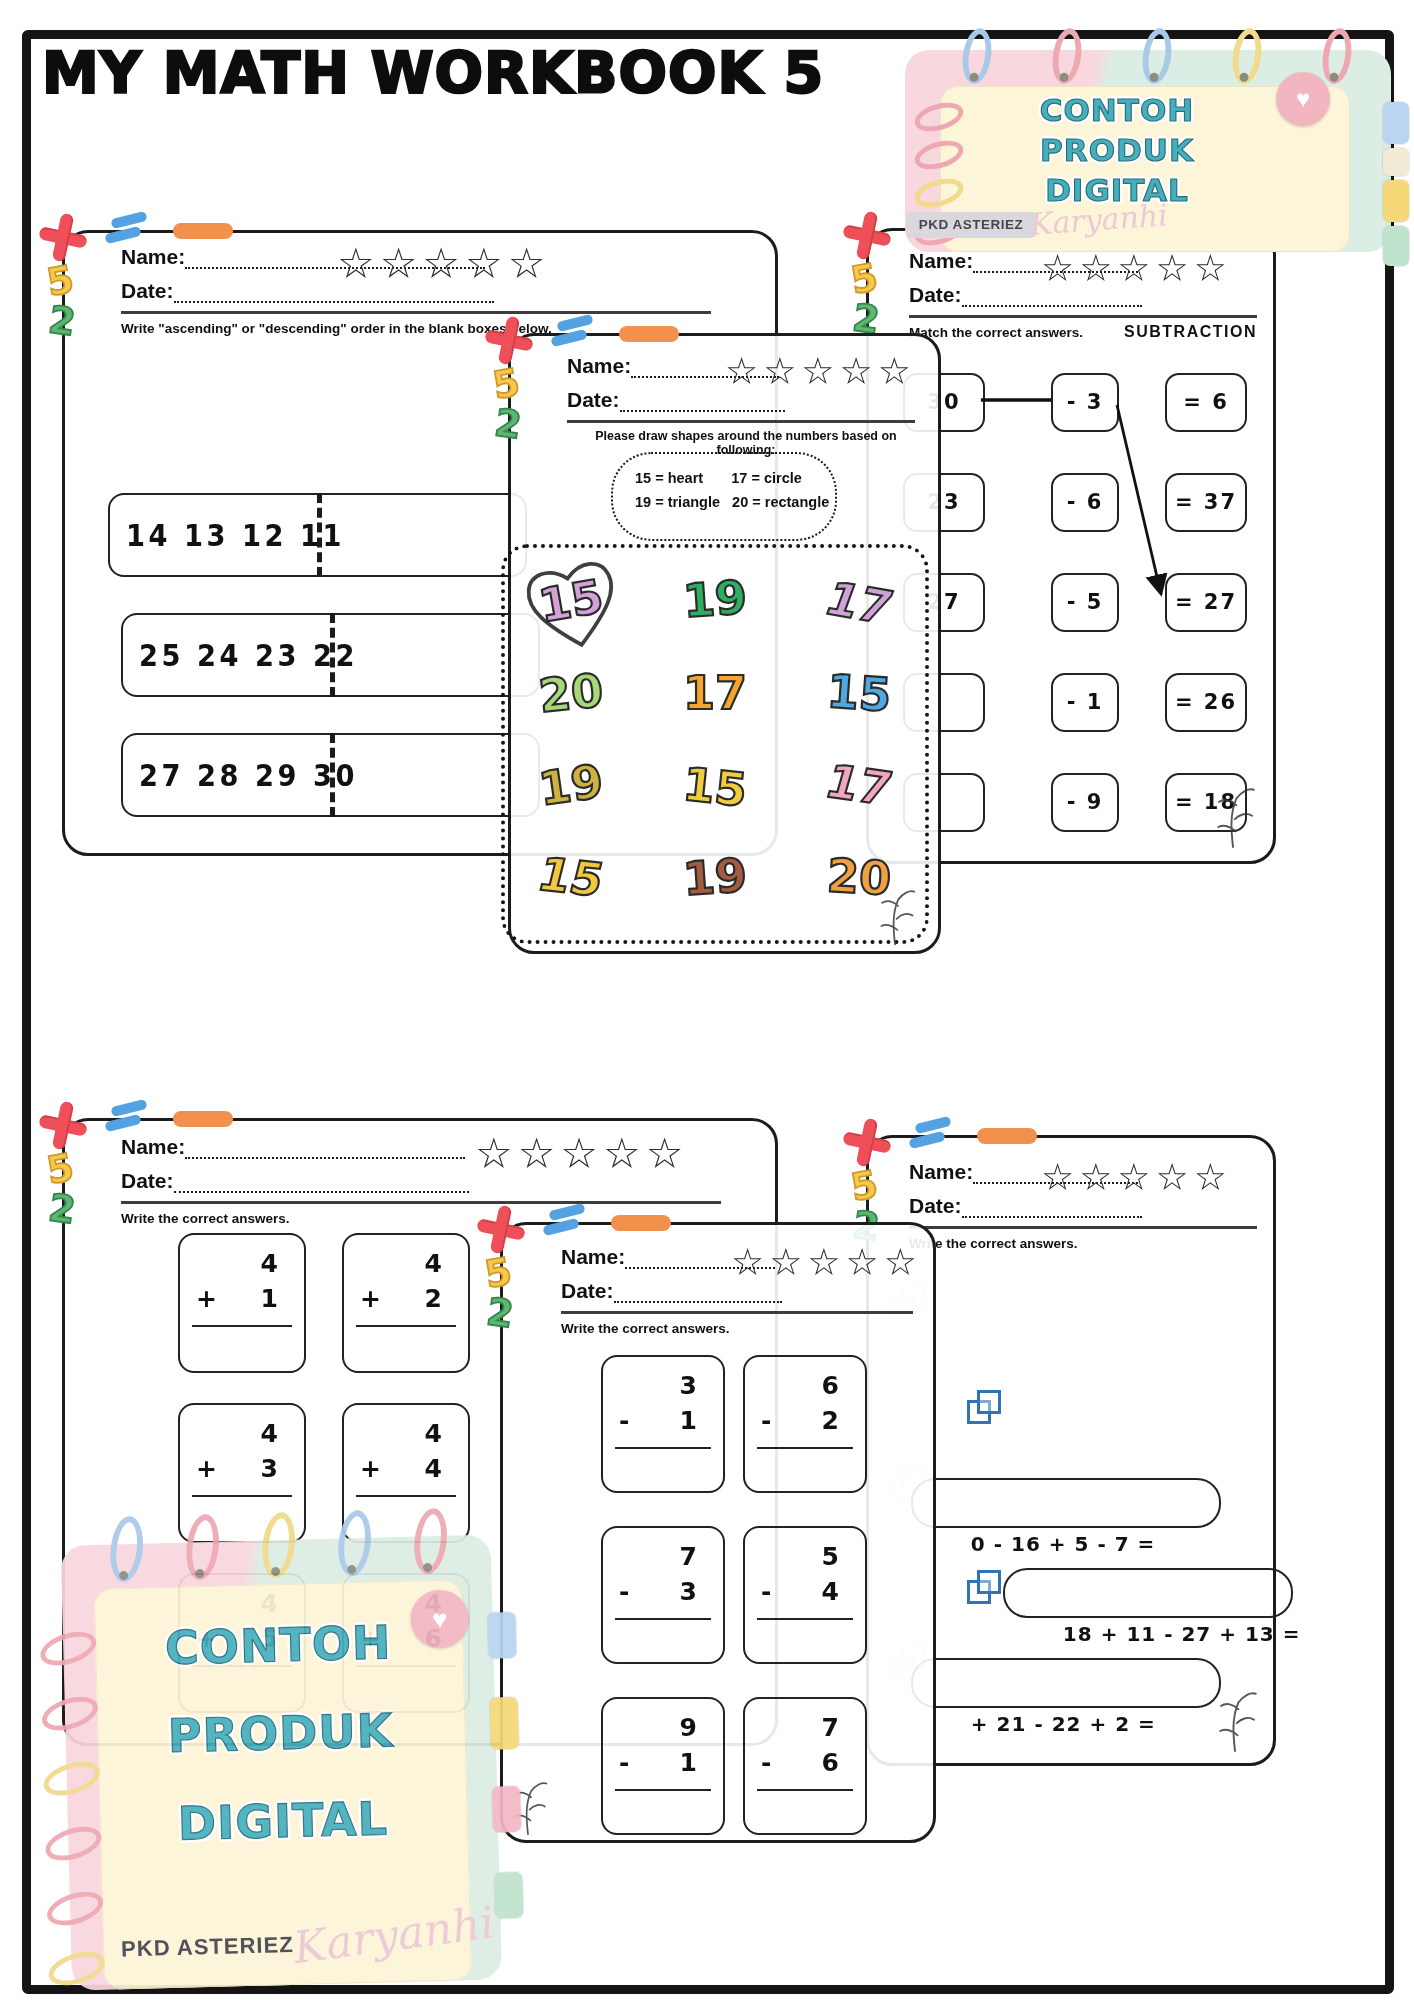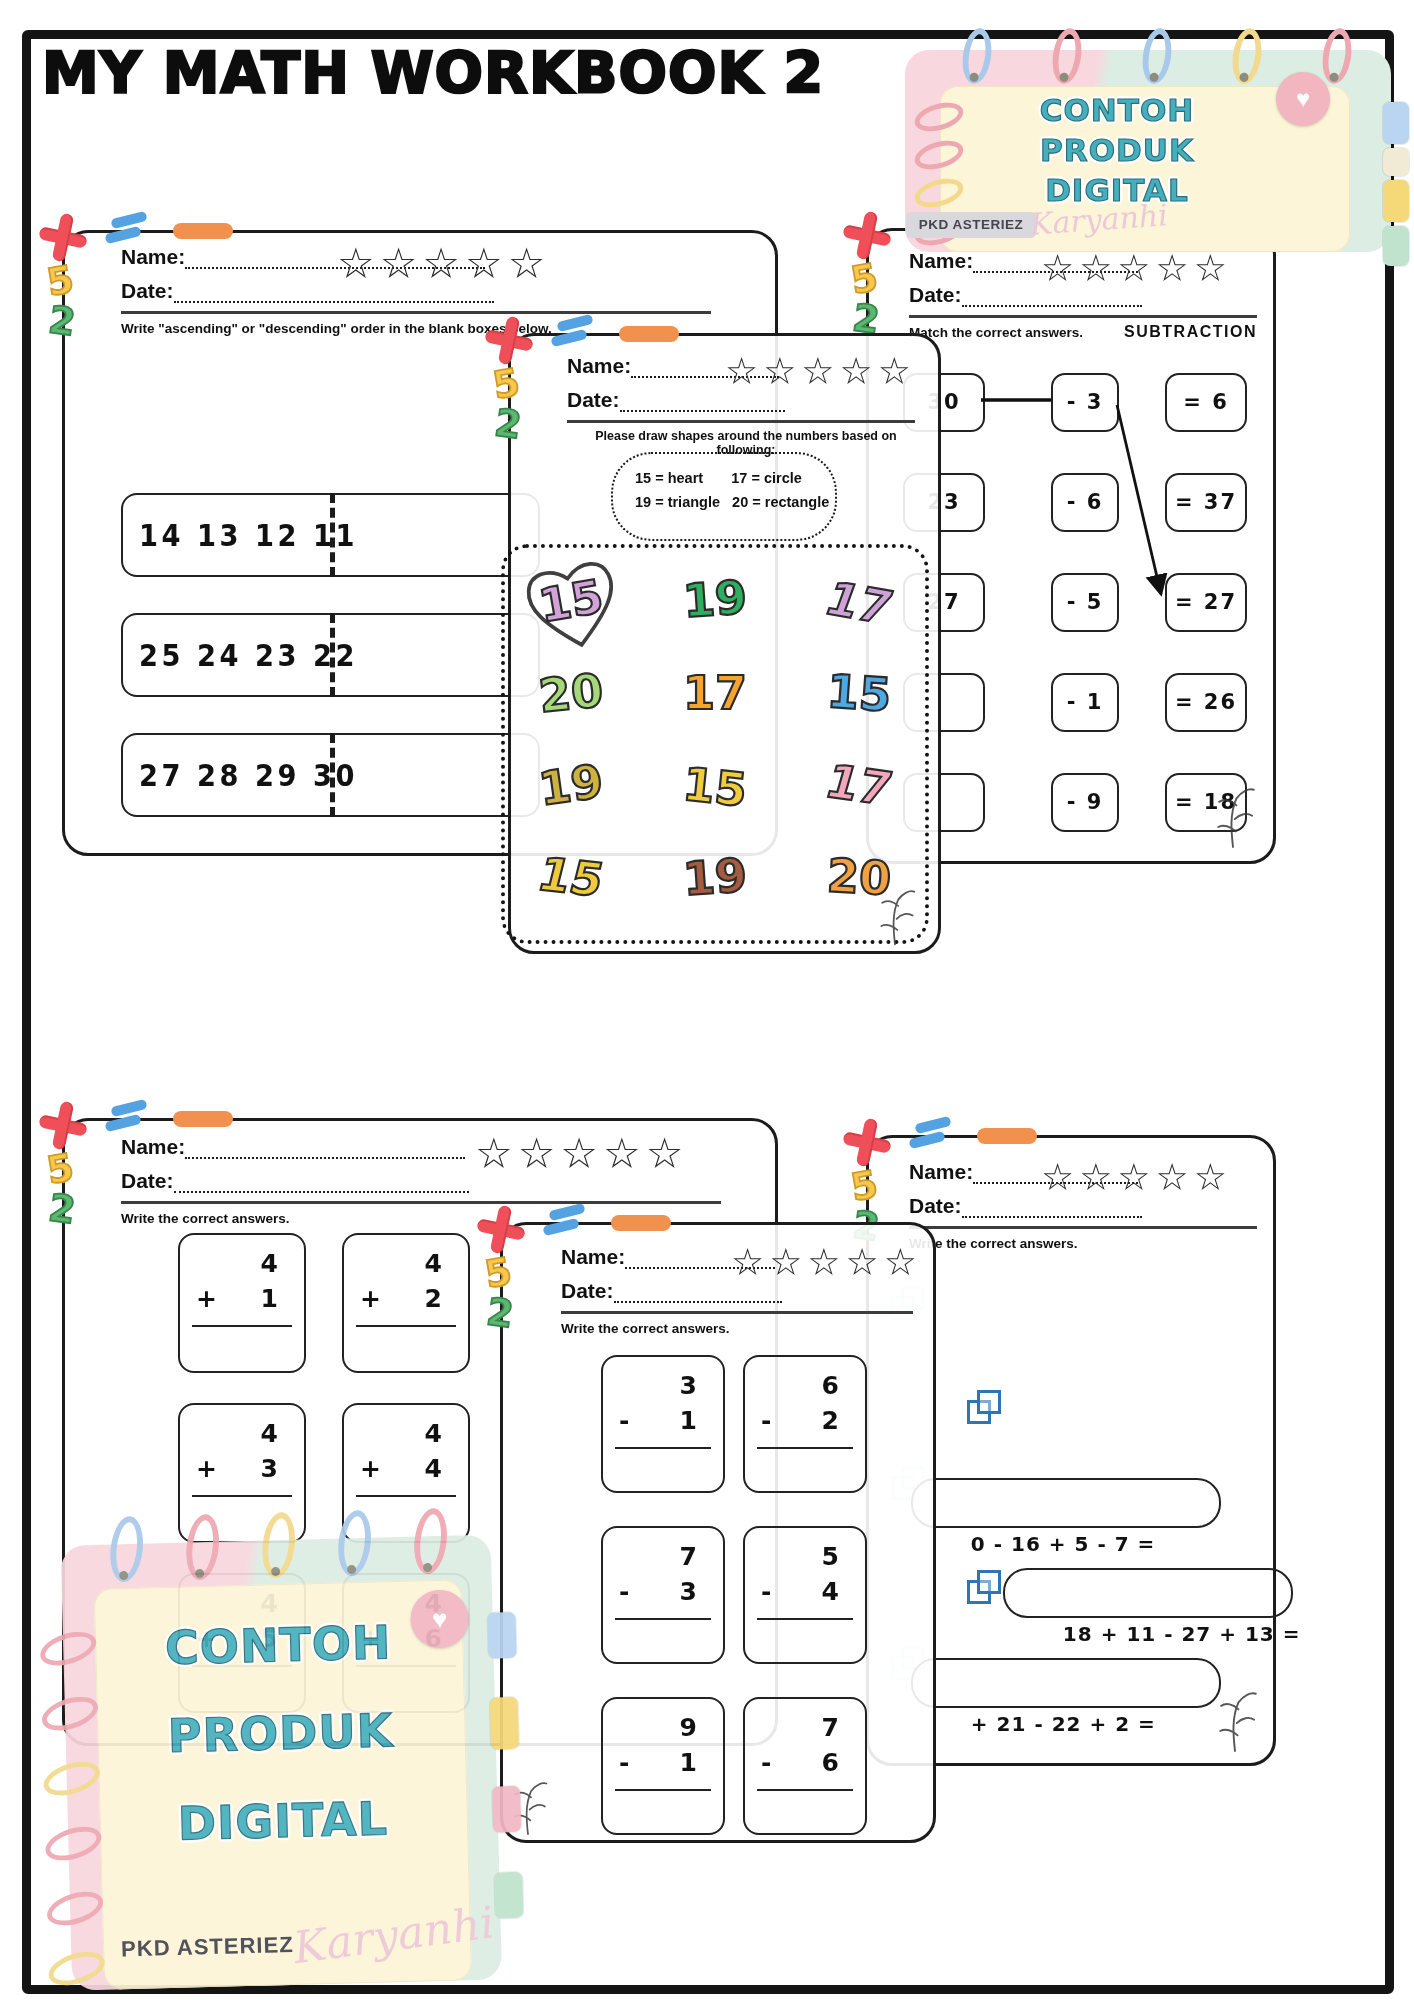--- a/index.html
+++ b/index.html
@@ -96,21 +96,21 @@
   .heartbadge{position:absolute;border-radius:50%;background:#f2b6c1;box-shadow:0 1px 3px rgba(0,0,0,.18);
               display:flex;align-items:center;justify-content:center;color:#fff;}
   .pkd{position:absolute;font-weight:800;color:#45454f;}
   .pkd.pillbg{background:#d9d9dd;border-radius:5px;text-align:center;}
   .sig{position:absolute;font-family:"DejaVu Serif",serif;font-style:italic;color:#ecc9d6;}
 </style>
 </head>
 <body>
 
 <div class="frame"></div>
-<div class="title">MY MATH WORKBOOK 2</div>
+<div class="title">MY MATH WORKBOOK 5</div>
 
 <section class="sheet" style="left:62px;top:230px;width:710px;height:620px;z-index:2;">
   <div class="deco deco-cross" style="left:-28px;top:-22px;width:54px;height:54px;">
     <span class="bar" style="left:2px;top:20px;transform:rotate(12deg);"></span>
     <span class="bar" style="left:2px;top:20px;transform:rotate(102deg);"></span>
   </div>
   <div class="deco deco-five" style="left:-18px;top:26px;">5</div>
   <div class="deco deco-two" style="left:-16px;top:66px;">2</div>
   <div class="deco deco-eq" style="left:46px;top:-18px;width:50px;height:30px;">
     <span class="bar" style="left:0;top:0;transform:rotate(-14deg);"></span>
@@ -125,21 +125,21 @@
   <div class="stars" style="left:272px;top:6px;font-size:42px;">
     <span>☆</span><span>☆</span><span>☆</span><span>☆</span><span>☆</span>
   </div>
   <div class="hline" style="left:56px;top:46px;">
     <span class="lbl">Date:</span>
     <span class="dots" style="width:320px;"></span>
   </div>
   <div class="rule" style="left:56px;top:78px;width:590px;"></div>
   <div class="instr" style="left:56px;top:88px;">Write "ascending" or "descending" order in the blank boxes below.</div>
 
-  <div class="seqrow" style="left:56px;top:260px;width:415px;height:80px;">
+  <div class="seqrow" style="left:43px;top:260px;width:415px;height:80px;">
     <span class="num">14 13 12 11</span>
     <span class="divider" style="left:207px;"></span>
   </div>
   <div class="seqrow" style="left:56px;top:380px;width:415px;height:80px;">
     <span class="num">25 24 23 22</span>
     <span class="divider" style="left:207px;"></span>
   </div>
   <div class="seqrow" style="left:56px;top:500px;width:415px;height:80px;">
     <span class="num">27 28 29 30</span>
     <span class="divider" style="left:207px;"></span>

